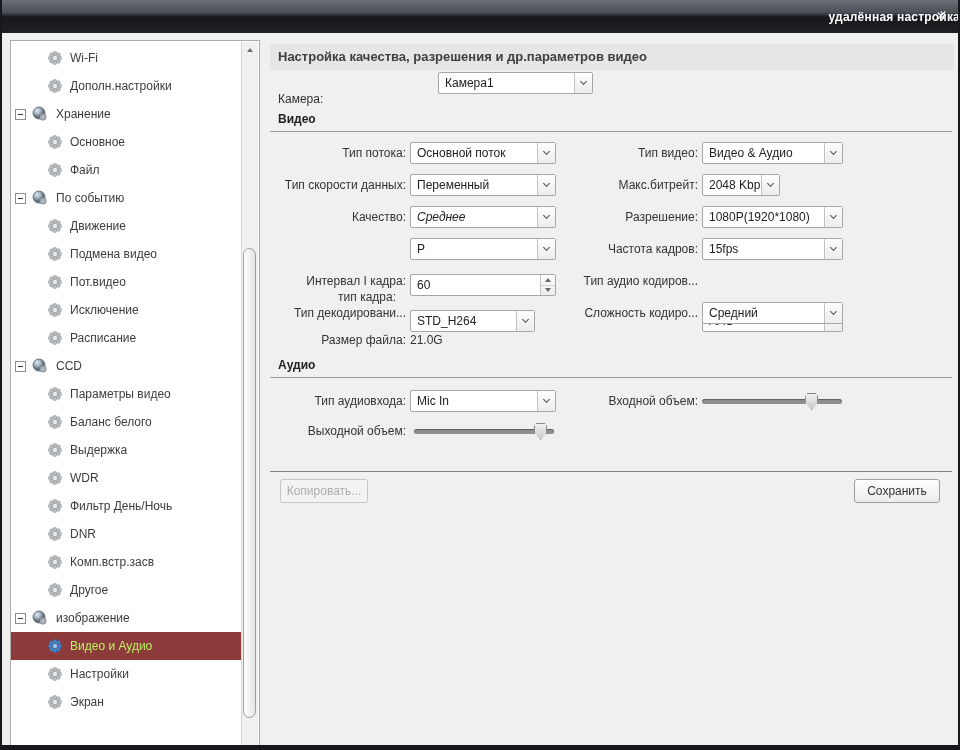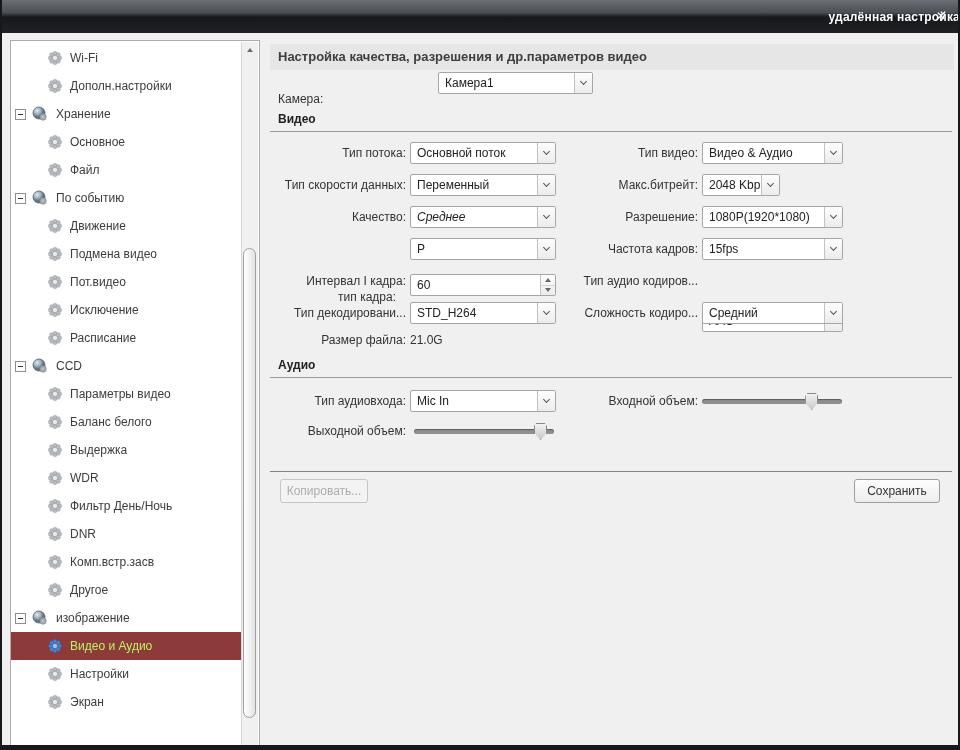--- a/index.html
+++ b/index.html
@@ -559,21 +559,21 @@
         <span class="spin-col">
           <span class="spin-btn up">
             <span class="tri-up"></span>
           </span>
           <span class="spin-btn">
             <span class="tri-down"></span>
           </span>
         </span>
       </div>
       <div class="form-label" style="left: 270px; top: 302px; width: 134px;">Тип декодировани...</div>
-      <div class="combo" style="left: 408px; top: 302px; width: 146px;">
+      <div class="combo" style="left: 408px; top: 310px; width: 125px;">
         <span class="combo-text">STD_H264</span>
         <span class="combo-arrow">
           <i class="chev"></i>
         </span>
       </div>
       <div class="form-label" style="left: 556px; top: 142px; width: 140px;">Тип видео:</div>
       <div class="combo" style="left: 700px; top: 142px; width: 141px;">
         <span class="combo-text">Видео &amp; Аудио</span>
         <span class="combo-arrow">
           <i class="chev"></i>

